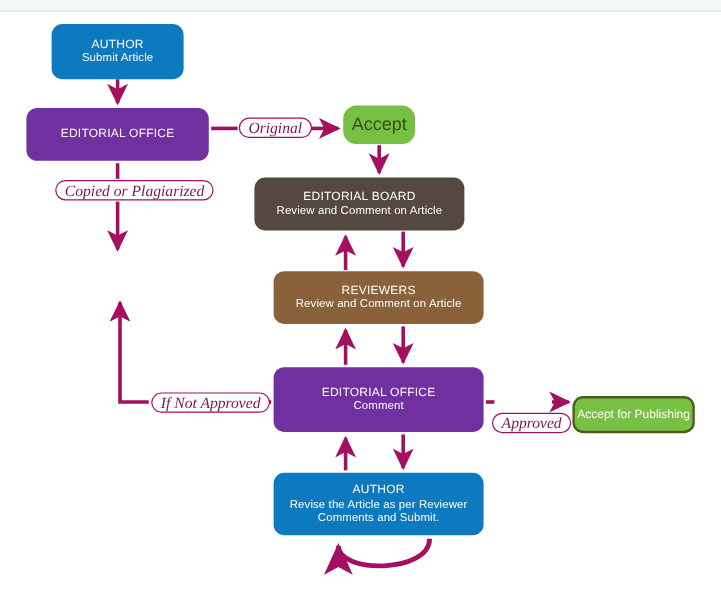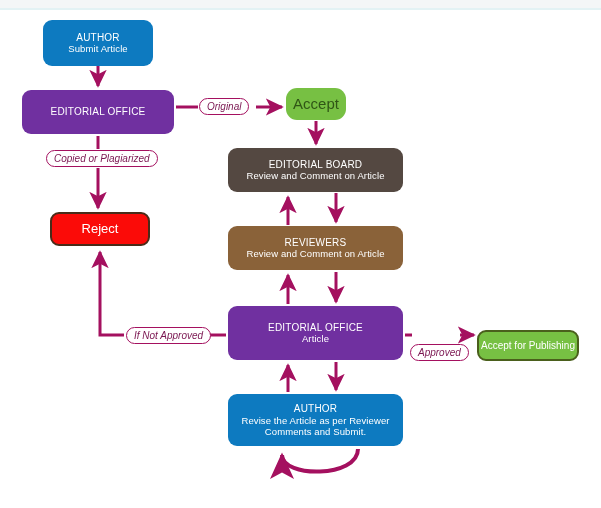--- a/index.html
+++ b/index.html
@@ -79,21 +79,21 @@
     font-weight: normal;
   }
   .n-accept {
     left: 286px; top: 88px; width: 60px; height: 32px;
     background: #77c043;
     color: #305516;
     font-size: 15px;
     border-radius: 11px;
   }
   .n-edboard {
-    left: 228px; top: 148px; width: 175px; height: 44px;
+    left: 212px; top: 148px; width: 175px; height: 44px;
     background: #544841;
   }
   .n-reviewers {
     left: 228px; top: 226px; width: 175px; height: 44px;
     background: #8a6239;
     align-items: center;
   }
   .n-edoffice-2 {
     left: 228px; top: 306px; width: 175px; height: 54px;
     background: #7030a0;
@@ -112,27 +112,28 @@
   }
   
   .pill {
     position: absolute;
     box-sizing: border-box;
     background: #ffffff;
     border: 1.3px solid #a4105f;
     border-radius: 14px;
     color: #7a1550;
     font-style: italic;
-    font-size: 10px;
+    font-size: 13px;
     display: flex;
     align-items: center;
     justify-content: center;
     white-space: nowrap;
     padding: 0 7px;
     z-index: 6;
+    font-family: Liberation Serif, serif;
   }
   .p-original  { left: 199px; top: 98px;  height: 17px; }
   .p-copied    { left: 46px;  top: 150px; height: 17px; }
   .p-notappr   { left: 126px; top: 327px; height: 17px; }
   .p-approved  { left: 410px; top: 344px; height: 17px; }
 </style>
 </head>
 <body>
 
 <div id="canvas">
@@ -183,41 +184,38 @@
 
   <div class="node n-author-top">
     <div class="ttl">AUTHOR</div>
     <div class="sub">Submit Article</div>
   </div>
 
   <div class="node n-edoffice-1">
     <div class="ttl">EDITORIAL OFFICE</div>
   </div>
 
-  <div class="node n-reject">
-    <div>Reject</div>
-  </div>
 
   <div class="node n-accept">
     <div>Accept</div>
   </div>
 
   <div class="node n-edboard">
     <div class="ttl">EDITORIAL BOARD</div>
     <div class="sub">Review and Comment on Article</div>
   </div>
 
   <div class="node n-reviewers">
     <div class="ttl">REVIEWERS</div>
     <div class="sub">Review and Comment on Article</div>
   </div>
 
   <div class="node n-edoffice-2">
     <div class="ttl">EDITORIAL OFFICE</div>
-    <div class="sub">Article</div>
+    <div class="sub">Comment</div>
   </div>
 
   <div class="node n-accept-pub">
     <div>Accept for Publishing</div>
   </div>
 
   <div class="node n-author-bot">
     <div class="ttl">AUTHOR</div>
     <div class="sub">Revise the Article as per Reviewer</div>
     <div class="sub">Comments and Submit.</div>

